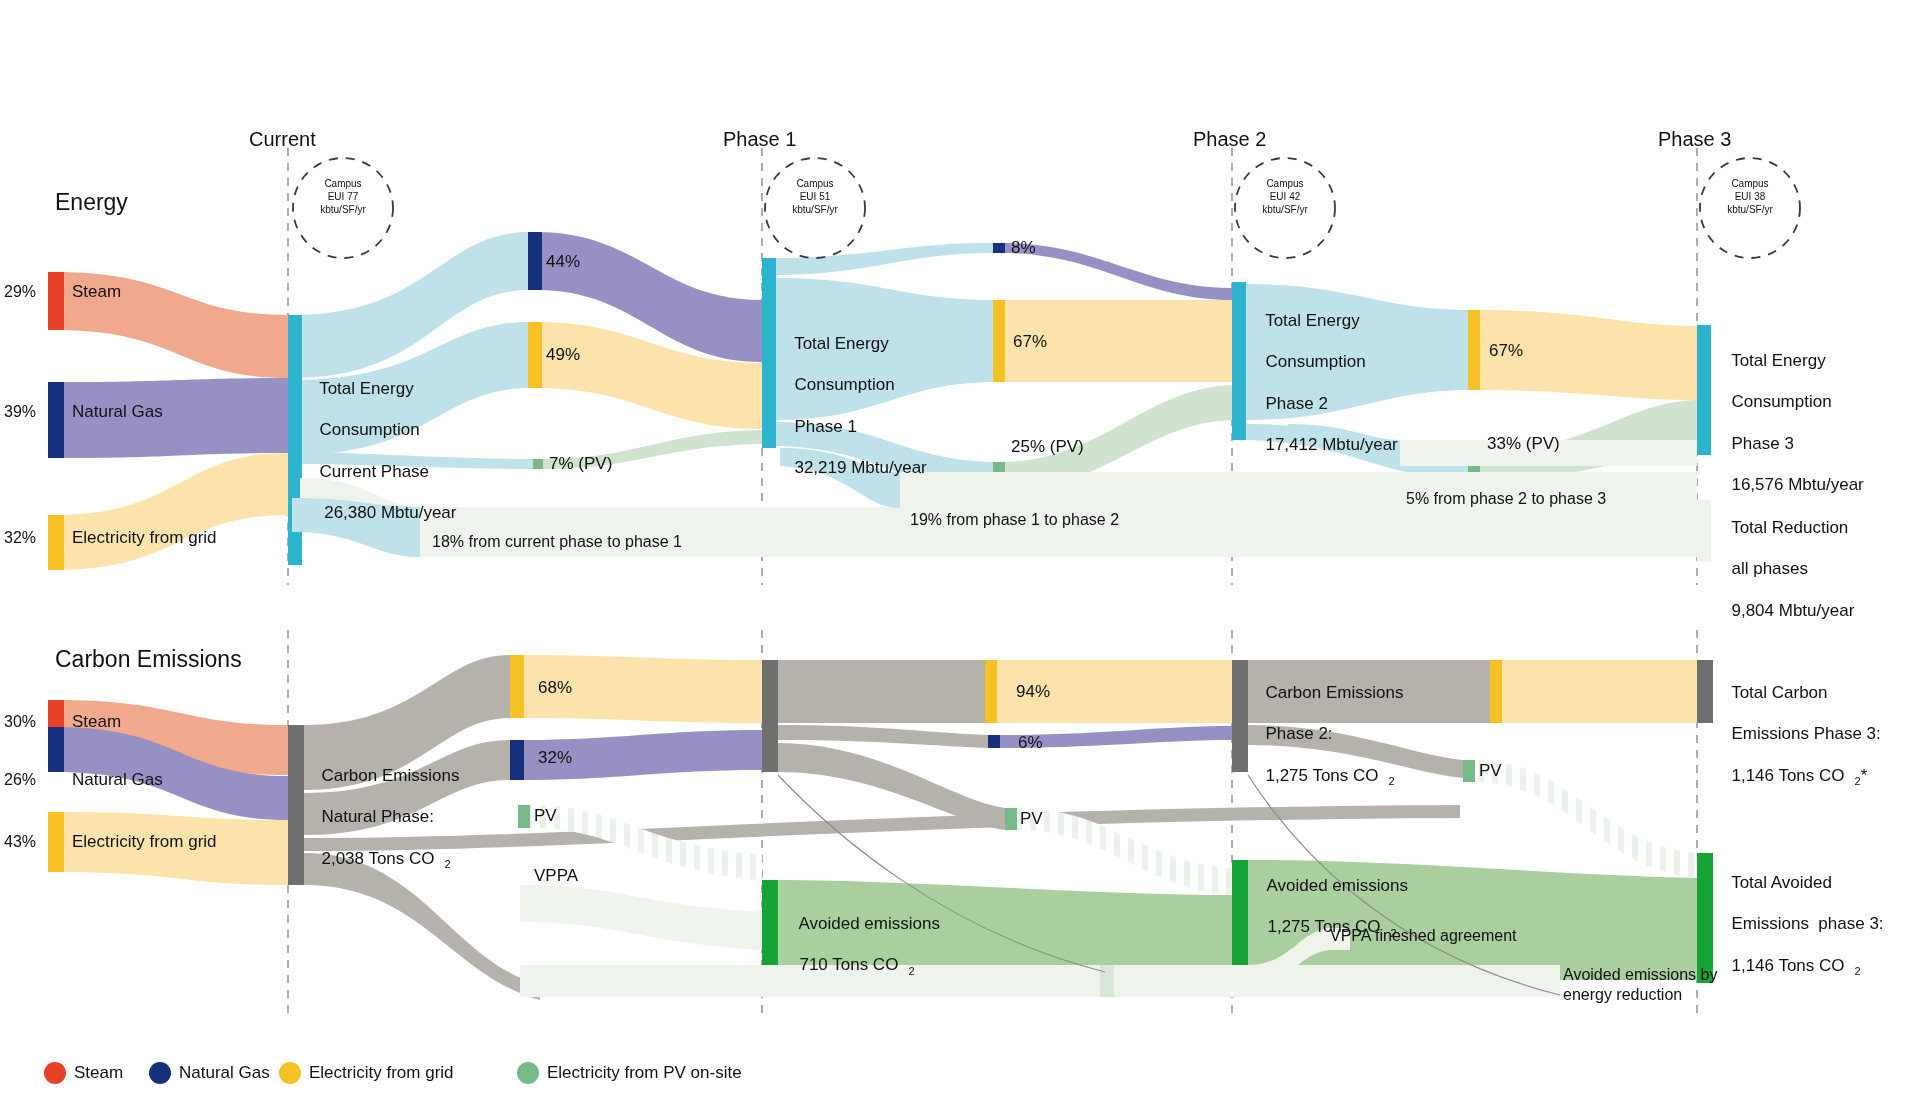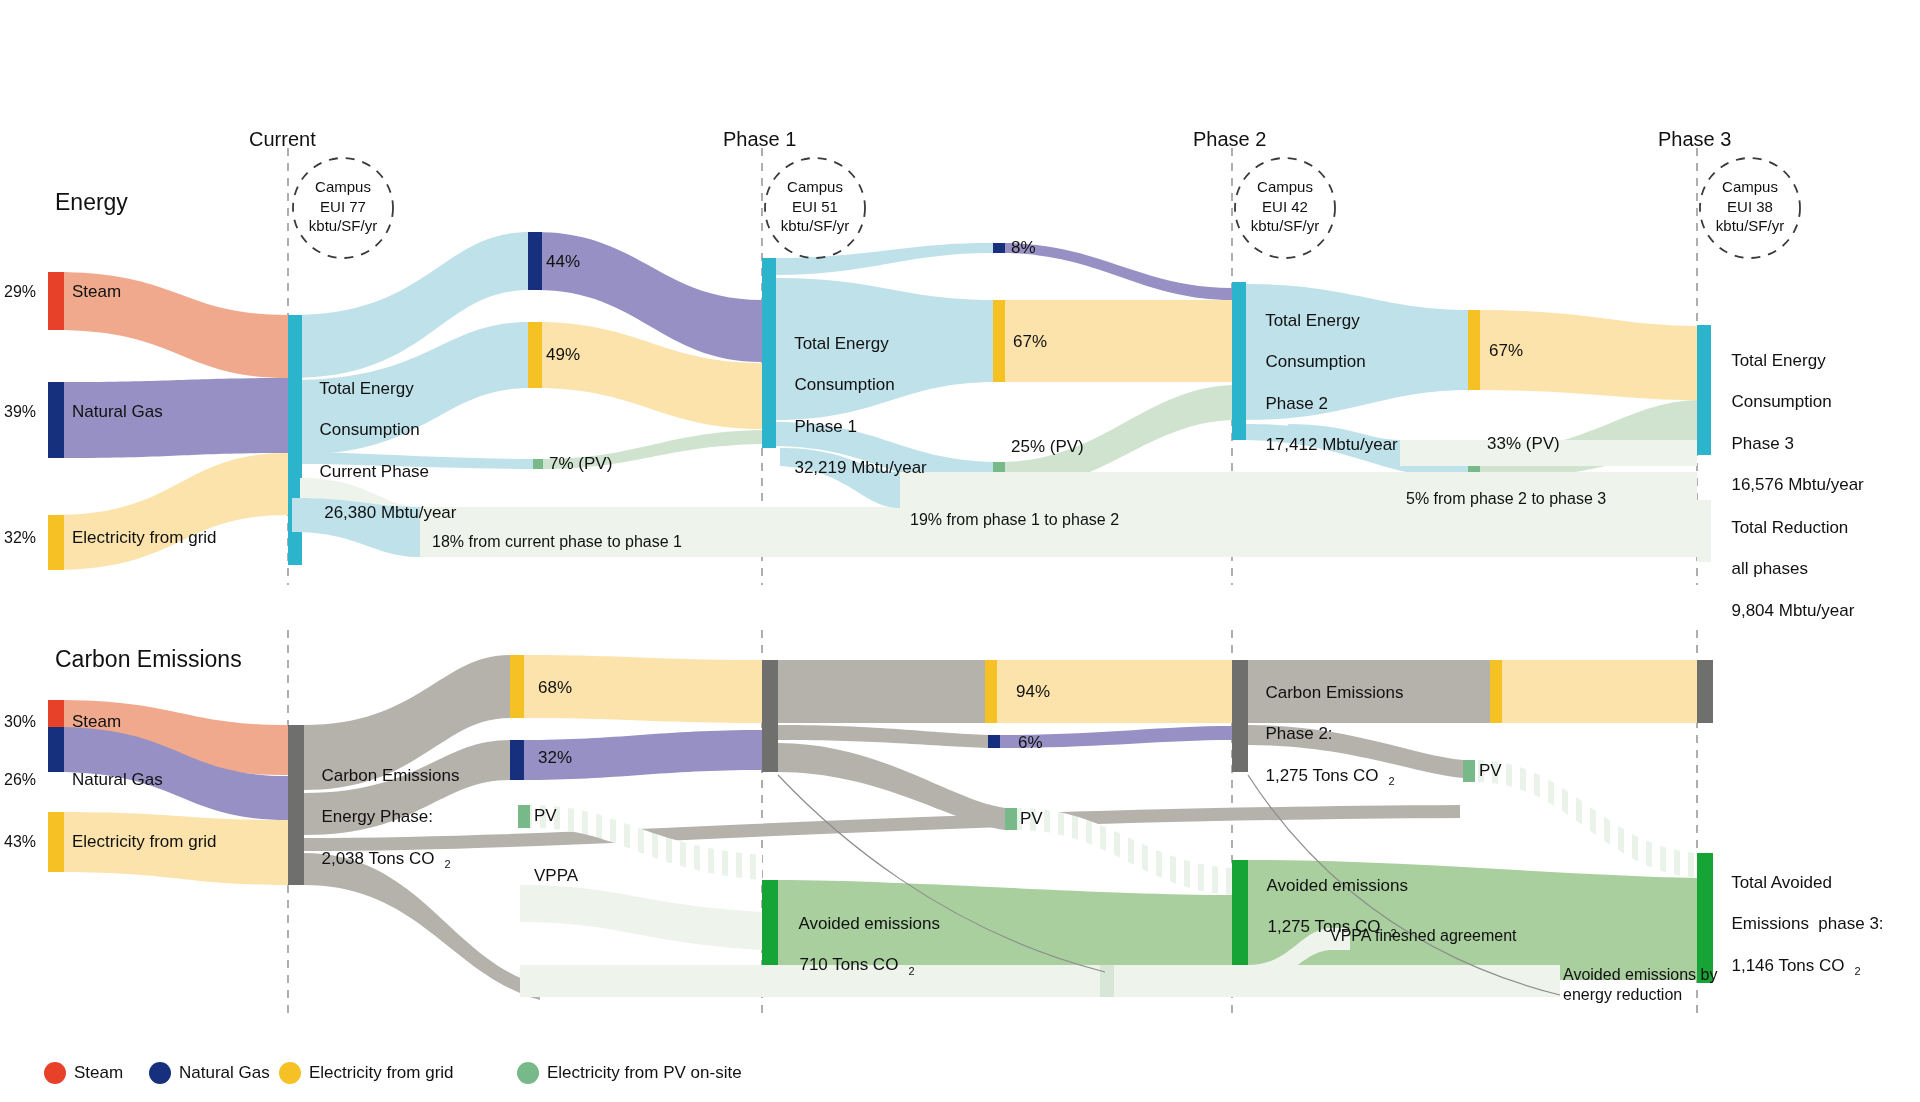--- a/index.html
+++ b/index.html
@@ -7,21 +7,21 @@
   #stage{position:relative;width:1920px;height:1102px;}
   svg#sankey{position:absolute;left:0;top:0;width:1920px;height:1102px;}
   .lbl{position:absolute;font-family:"Liberation Sans",sans-serif;color:#111;white-space:pre;line-height:1.22;}
   .phase-title{font-size:20px;}
   .section-title{font-size:23px;}
   .pct-left{font-size:16px;}
   .node-label{font-size:17px;}
   .flow-pct{font-size:17px;}
   .small-lbl{font-size:16px;}
   .legend-lbl{font-size:17px;}
-  .eui{font-size:15px;text-align:center;line-height:1.3;}
+  .eui{font-size:10px;text-align:center;line-height:1.3;}
   .sub{font-size:11px;vertical-align:sub;}
 </style>
 </head>
 <body>
 
 <div id="stage">
 
 <svg id="sankey" viewBox="0 0 1920 1102">
   <defs>
     <pattern id="dash-pv" width="14" height="10" patternUnits="userSpaceOnUse">
@@ -309,27 +309,32 @@
 <div class="lbl flow-pct" style="left:1011px;top:437px;">25% (PV)</div>
 <div class="lbl flow-pct" style="left:1489px;top:341px;">67%</div>
 <div class="lbl flow-pct" style="left:1487px;top:434px;">33% (PV)</div>
 
 <div class="lbl small-lbl" style="left:432px;top:532px;">18% from current phase to phase 1</div>
 <div class="lbl small-lbl" style="left:910px;top:510px;">19% from phase 1 to phase 2</div>
 <div class="lbl small-lbl" style="left:1406px;top:489px;">5% from phase 2 to phase 3</div>
 
 <div class="lbl node-label" style="left:312px;top:745px;">
   <span>Carbon Emissions</span><br>
-  <span>Energy Phase:</span><br>
+  <span>Natural Phase:</span><br>
   <span>2,038 Tons CO</span><span class="sub" style="margin-left:10px;">2</span>
 </div>
 <div class="lbl node-label" style="left:1256px;top:662px;">
   <span>Carbon Emissions</span><br>
   <span>Phase 2:</span><br>
   <span>1,275 Tons CO</span><span class="sub" style="margin-left:10px;">2</span>
+</div>
+<div class="lbl node-label" style="left:1722px;top:662px;">
+  <span>Total Carbon</span><br>
+  <span>Emissions Phase 3:</span><br>
+  <span>1,146 Tons CO</span><span class="sub" style="margin-left:10px;">2</span><span>*</span>
 </div>
 <div class="lbl node-label" style="left:790px;top:893px;">
   <span>Avoided emissions</span><br>
   <span>710 Tons CO</span><span class="sub" style="margin-left:10px;">2</span>
 </div>
 <div class="lbl node-label" style="left:1258px;top:855px;">
   <span>Avoided emissions</span><br>
   <span>1,275 Tons CO</span><span class="sub" style="margin-left:10px;">2</span>
 </div>
 <div class="lbl node-label" style="left:1722px;top:852px;">

